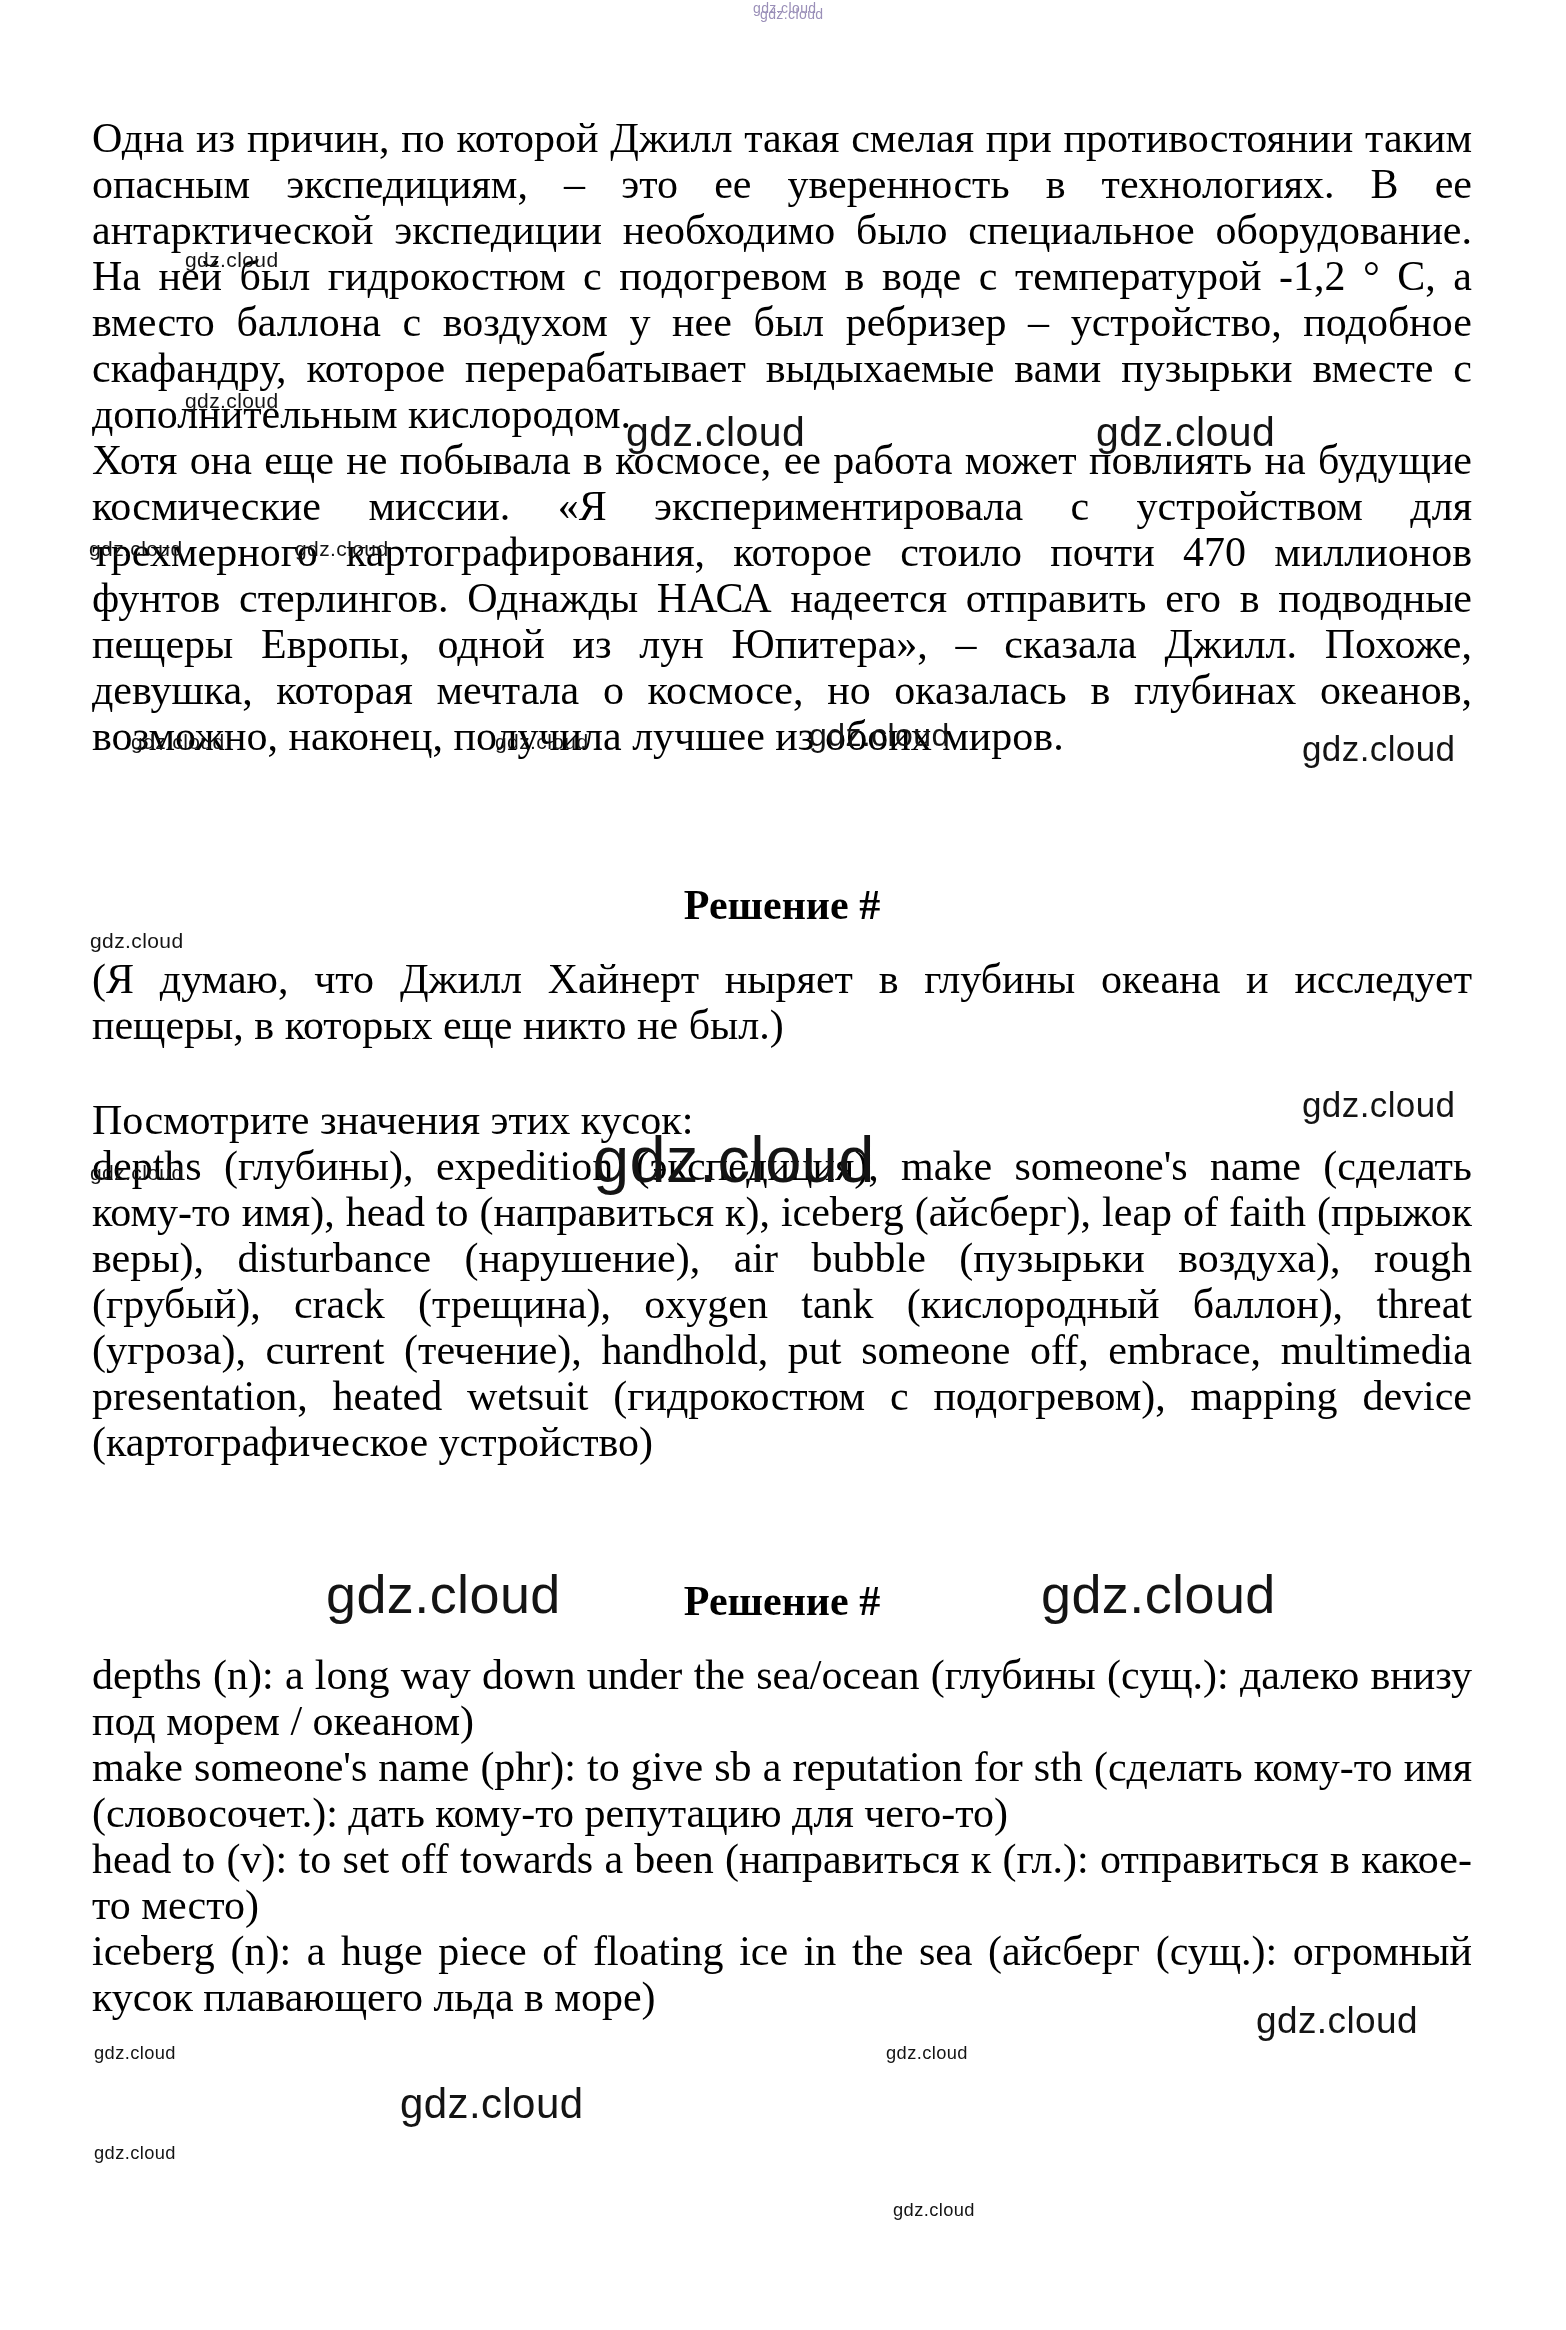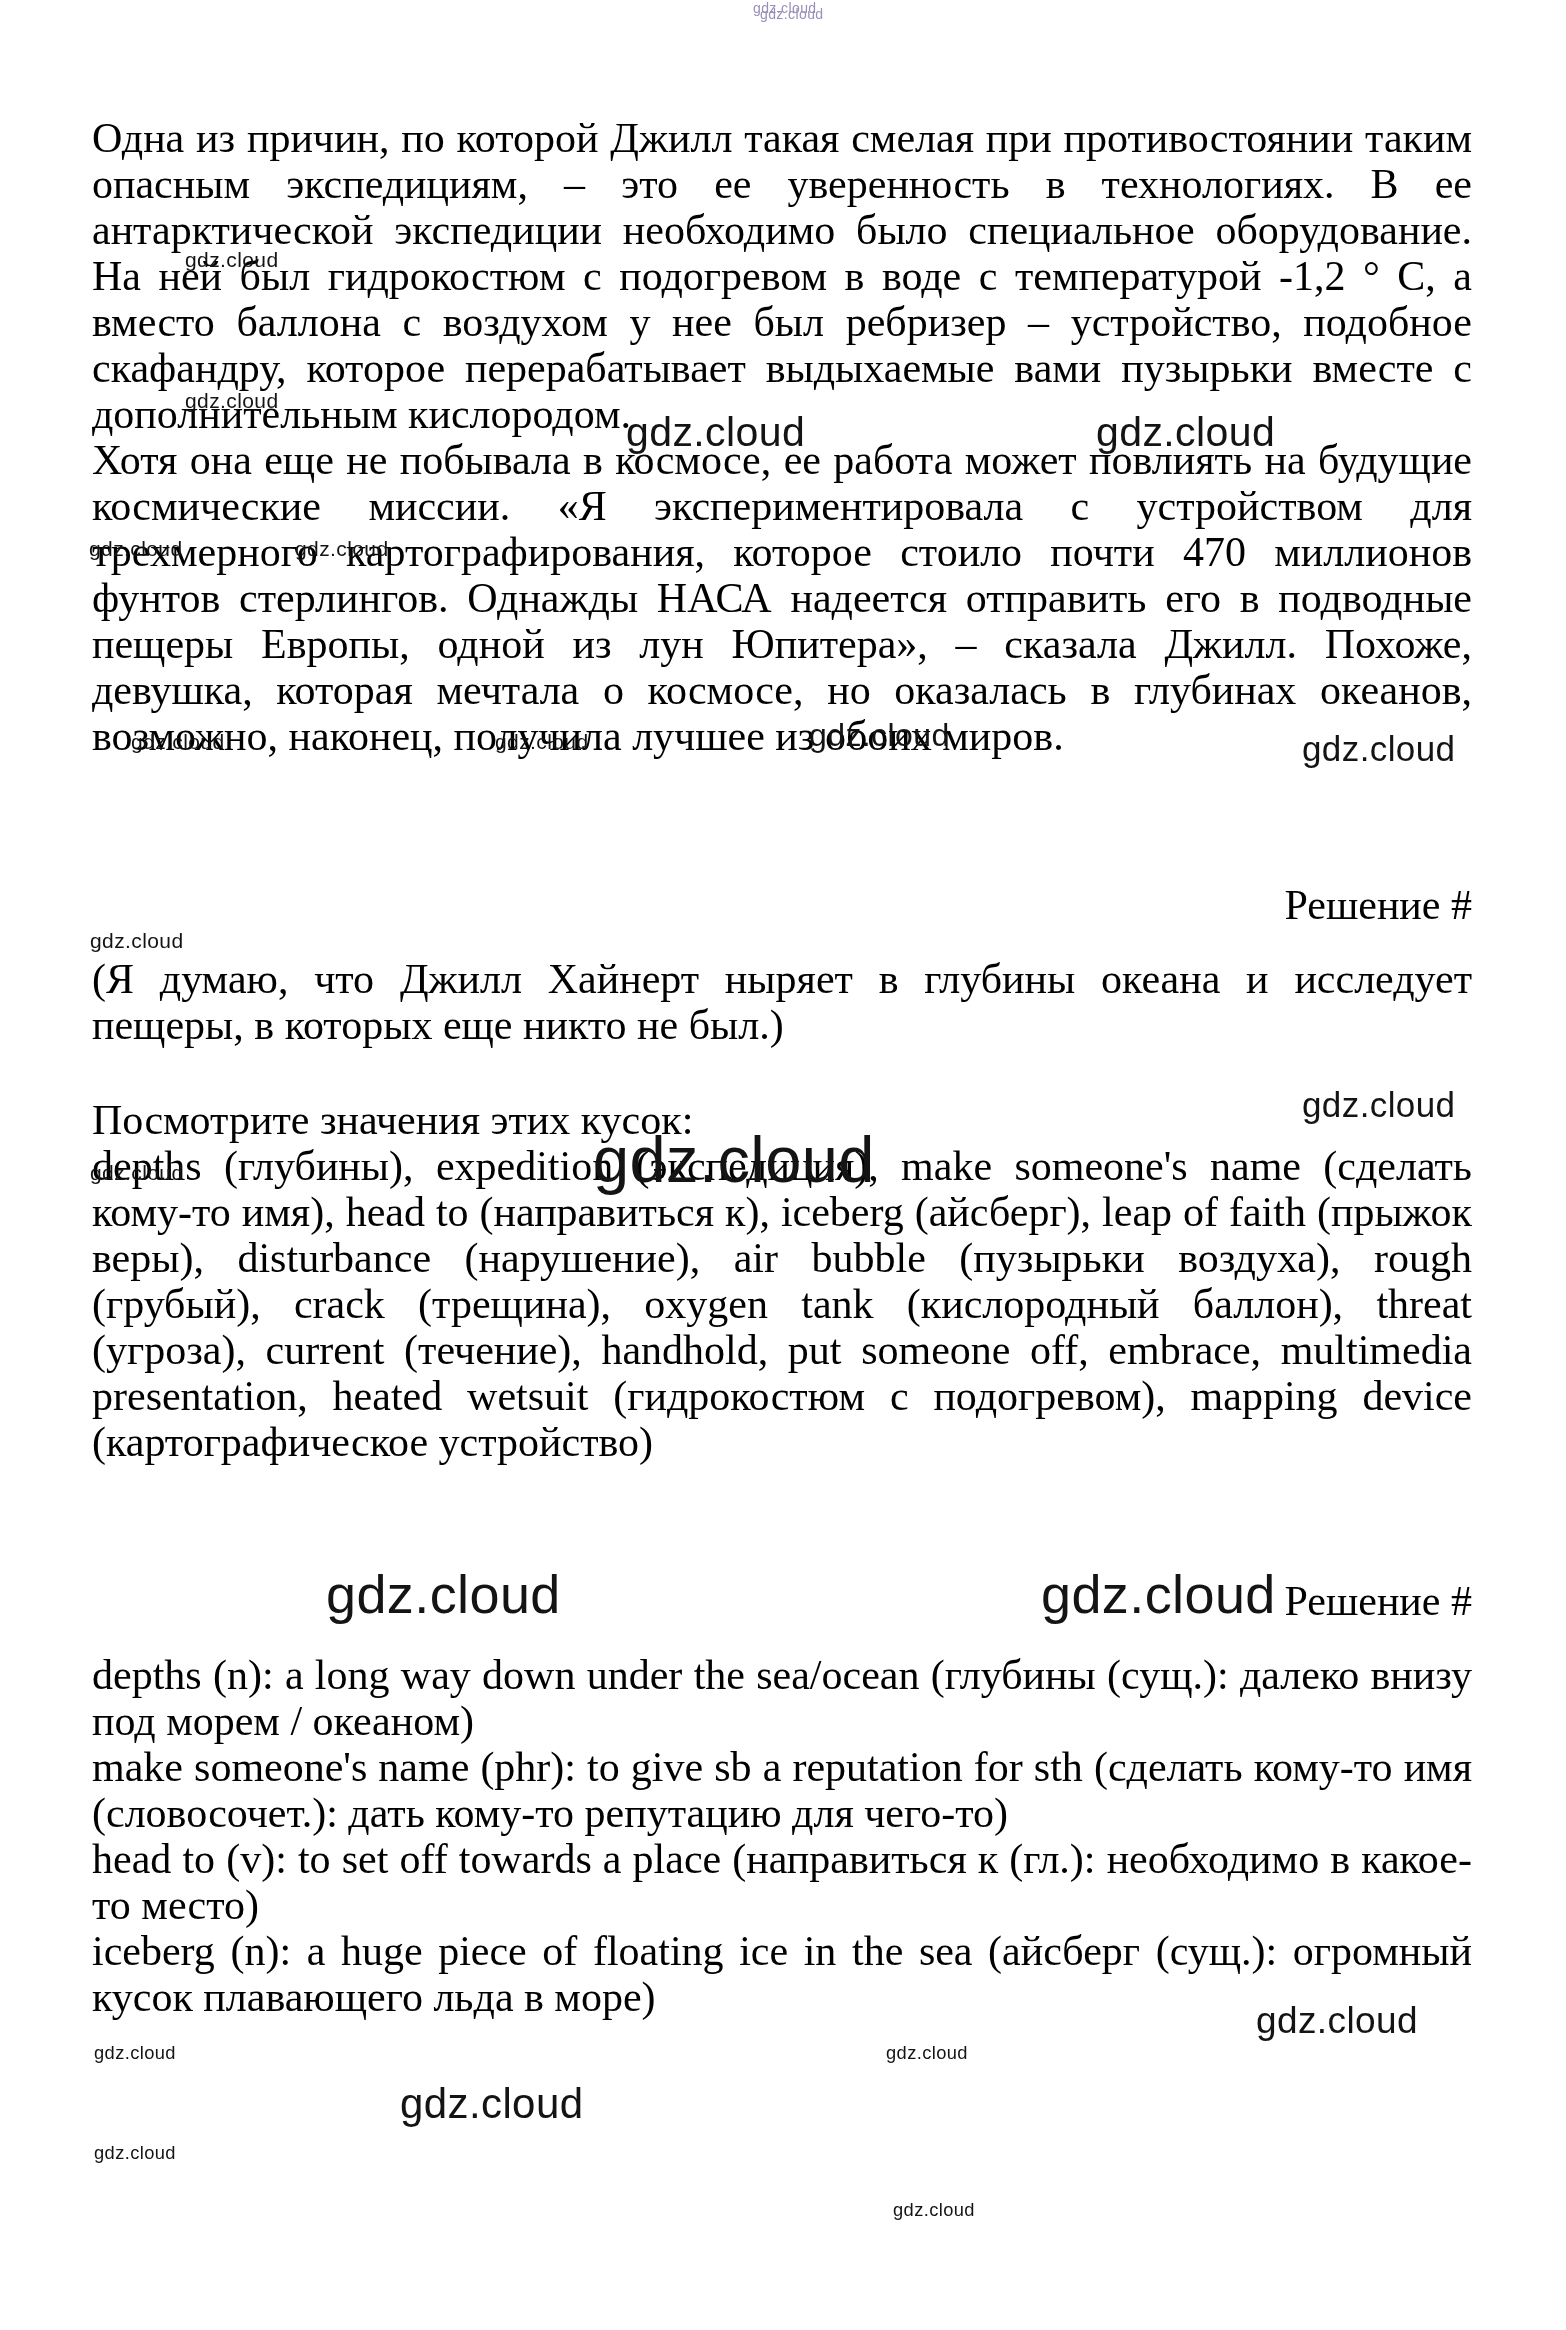--- a/index.html
+++ b/index.html
@@ -19,21 +19,21 @@
     left:92px;
     top:115px;
     width:1380px;
     font-size:42px;
     line-height:46px;
     z-index:1;
     hyphens:none;
   }
   .just { text-align:justify; }
   .just-all { text-align:justify; text-align-last:justify; }
-  .heading { font-weight:normal; text-align:right; }
+  .heading { font-weight:bold; text-align:center; }
   .sp-before-h1 { margin-top:123px; }
   .sp-after-h { margin-bottom:28px; }
   .sp-before-intro { margin-top:49px; }
   .sp-before-h2 { margin-top:113px; margin-bottom:28px; }
   .watermark {
     position:absolute;
     font-family:"Liberation Sans", sans-serif;
     color:#141414;
     white-space:nowrap;
     z-index:5;
@@ -86,19 +86,19 @@
 
     <p class="just">depths (глубины), expedition (экспедиция), make someone's name (сделать кому-то имя), head to (направиться к), iceberg (айсберг), leap of faith (прыжок веры), disturbance (нарушение), air bubble (пузырьки воздуха), rough (грубый), crack (трещина), oxygen tank (кислородный баллон), threat (угроза), current (течение), handhold, put someone off, embrace, multimedia presentation, heated wetsuit (гидрокостюм с подогревом), mapping device (картографическое устройство)</p>
 
     <p class="heading sp-before-h2">Решение #</p>
 
     <p class="just">depths (n): a long way down under the sea/ocean (глубины (сущ.): далеко внизу под морем / океаном)</p>
 
 
     <p class="just">make someone's name (phr): to give sb a reputation for sth (сделать кому-то имя (словосочет.): дать кому-то репутацию для чего-то)</p>
 
-    <p class="just">head to (v): to set off towards a place (направиться к (гл.): необходимо в какое-то место)</p>
+    <p class="just">head to (v): to set off towards a been (направиться к (гл.): отправиться в какое-то место)</p>
 
     <p class="just">iceberg (n): a huge piece of floating ice in the sea (айсберг (сущ.): огромный кусок плавающего льда в море)</p>
 
   </div>
 </div>
 
 
 </body></html>

